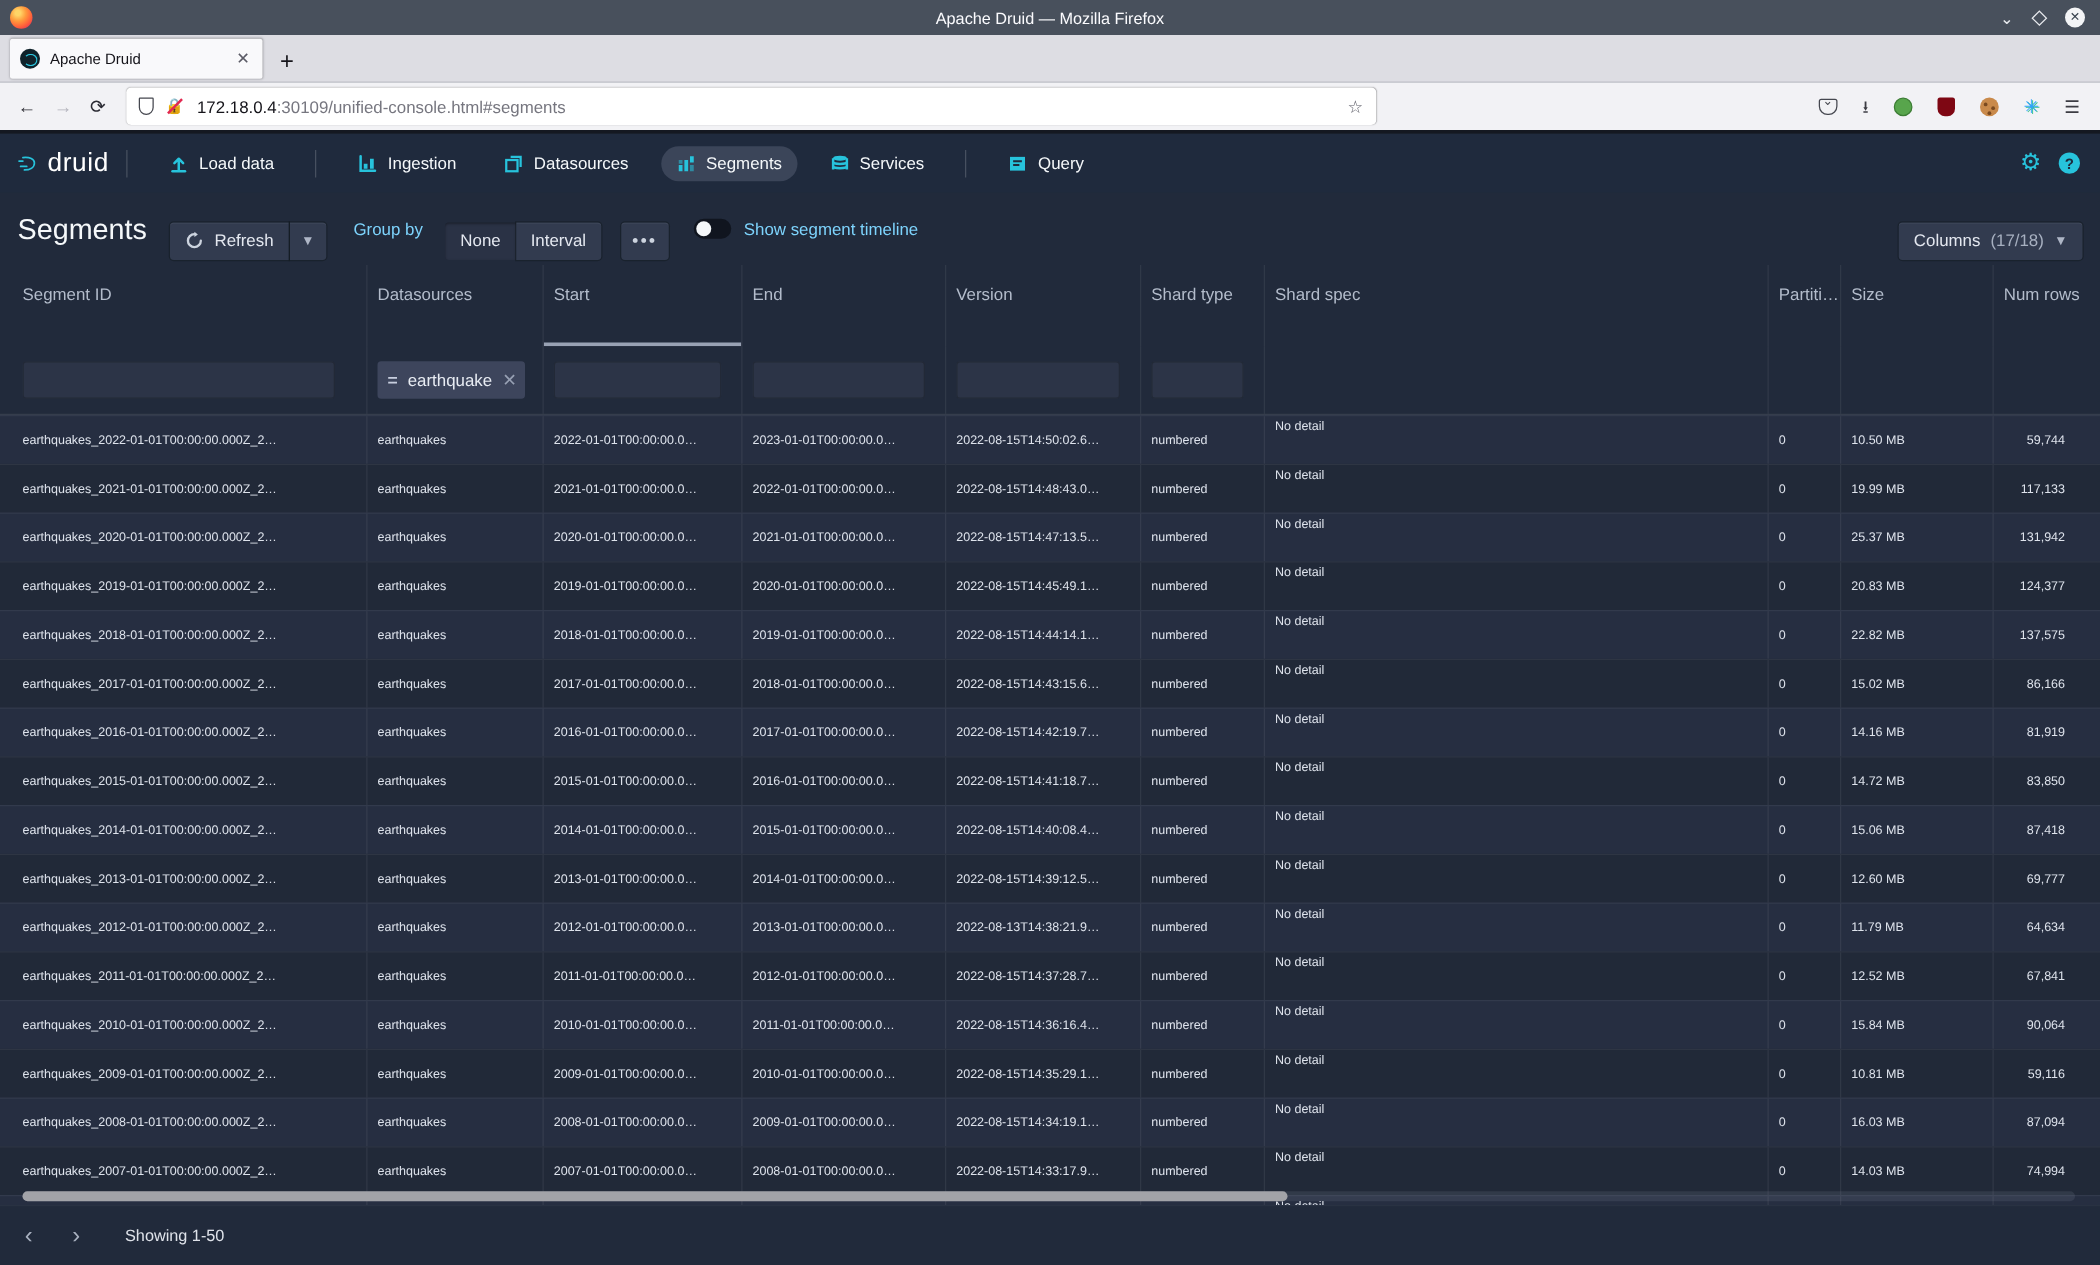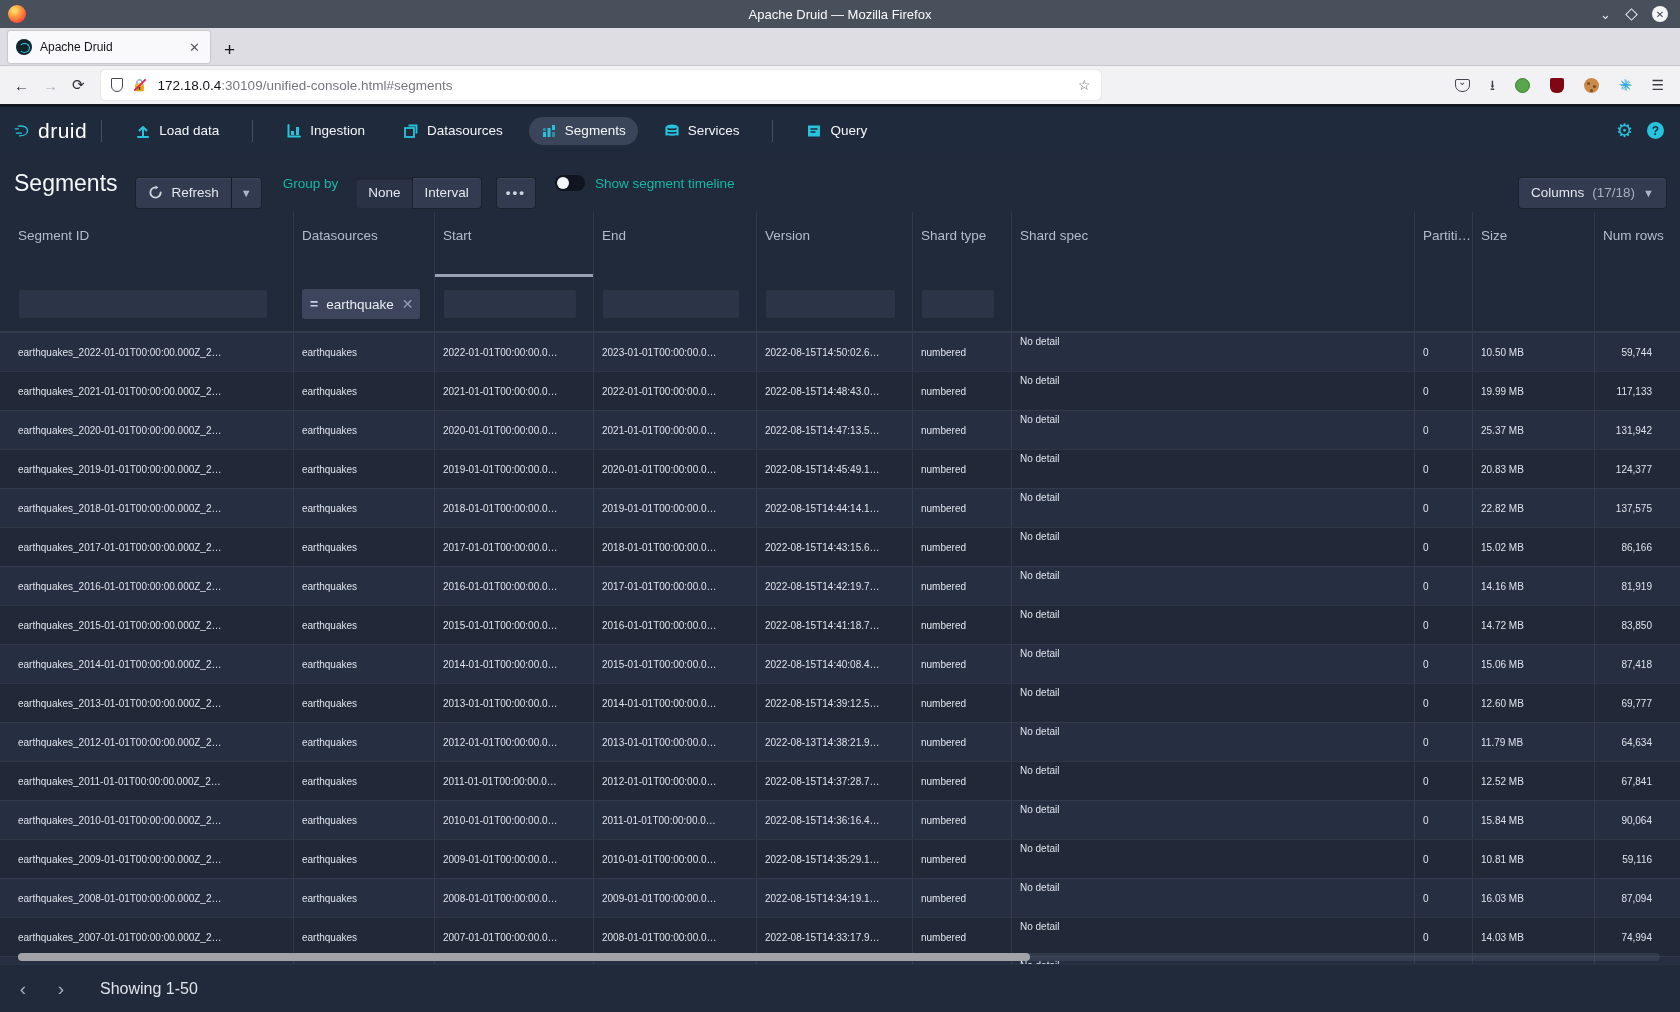--- a/index.html
+++ b/index.html
@@ -69,21 +69,21 @@
 
   
   .pageheader { height:58px; display:flex; align-items:center; flex:none; color:#f5f8fa; }
   .page-title { font-size:23px; font-weight:500; margin-left:14px; color:#f5f8fa; }
   .bp-btn { background:#323b4f; border-radius:3px; height:30px; display:flex; align-items:center; padding:0 12px;
             font-size:13.5px; color:#e4e8f0; box-shadow:0 0 0 1px rgba(16,22,26,.4), inset 0 1px 0 rgba(255,255,255,.06);margin-top:19px; }
   .refresh-group { display:flex; margin-left:18px; }
   .refresh-main { border-radius:3px 0 0 3px; gap:9px; }
   .refresh-caret { border-radius:0 3px 3px 0; padding:0 9px; margin-left:1px; }
   .caret-down { font-size:11px; color:#aeb6c6; }
-  .label-text { font-size:13.5px; color:#14b8a6; }
+  .label-text { font-size:13.5px; color:#7dd3fc; }
   .groupby-label { margin-left:22px; }
   .seg-group { display:flex; margin-left:18px; }
   .seg-btn { border-radius:0; }
   .seg-btn:first-child { border-radius:3px 0 0 3px; }
   .seg-btn:last-child { border-radius:0 3px 3px 0; }
   .seg-btn.active { background:#2a3245; box-shadow:inset 0 1px 2px rgba(0,0,0,.4); }
   .more-btn { margin-left:16px; padding:0 9px; letter-spacing:2px; font-weight:bold; color:#cdd4df; }
   .switch { margin-left:20px; width:30px; height:16px; border-radius:8px; background:#10151f; position:relative; flex:none; }
   .switch-knob { position:absolute; left:2px; top:2px; width:12px; height:12px; border-radius:50%; background:#f5f8fa; }
   .switch-label { margin-left:10px; }
@@ -119,21 +119,21 @@
   .trow .cell.c9 { justify-content:flex-end; }
 
   .hscrollbar-track { position:absolute; left:18px; right:20px; bottom:3px; height:8px; border-radius:4px;
                       background:rgba(110,118,135,.22); }
   .hscrollbar-thumb { position:absolute; left:0; top:0; width:1012px; height:8px; border-radius:4px; background:#a2a3a8; }
 
   
   .pagefooter { height:48px; flex:none; display:flex; align-items:center; color:#dfe3ea; border-top:1px solid rgba(255,255,255,.04); }
   .pager-btn { width:30px; height:30px; display:flex; align-items:center; justify-content:center;
                color:#a8b0bf; font-size:19px; margin-left:8px; border-radius:3px; }
-  .showing { margin-left:24px; font-size:16px; }
+  .showing { margin-left:24px; font-size:13px; }
 
   svg { display:block; }
 </style>
 </head>
 <body>
 
 <div class="screen">
 
   <div class="titlebar">
     <div class="ff-logo"></div>

